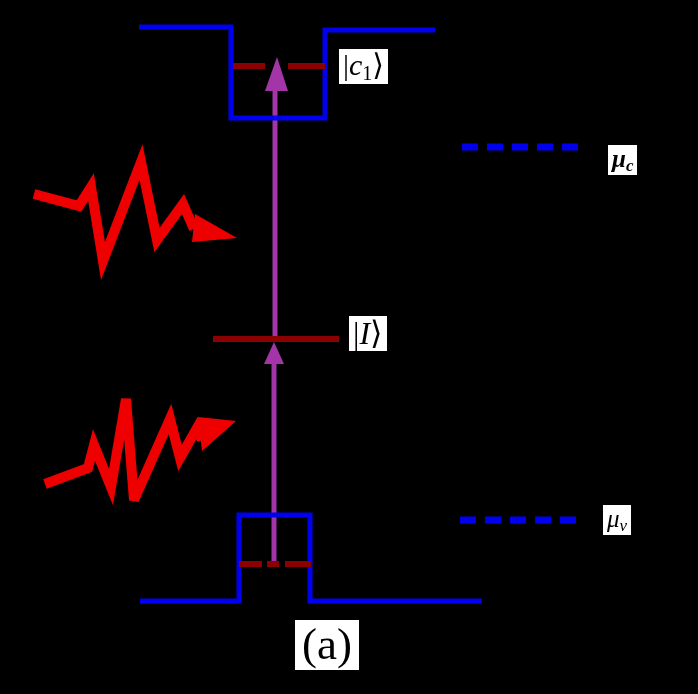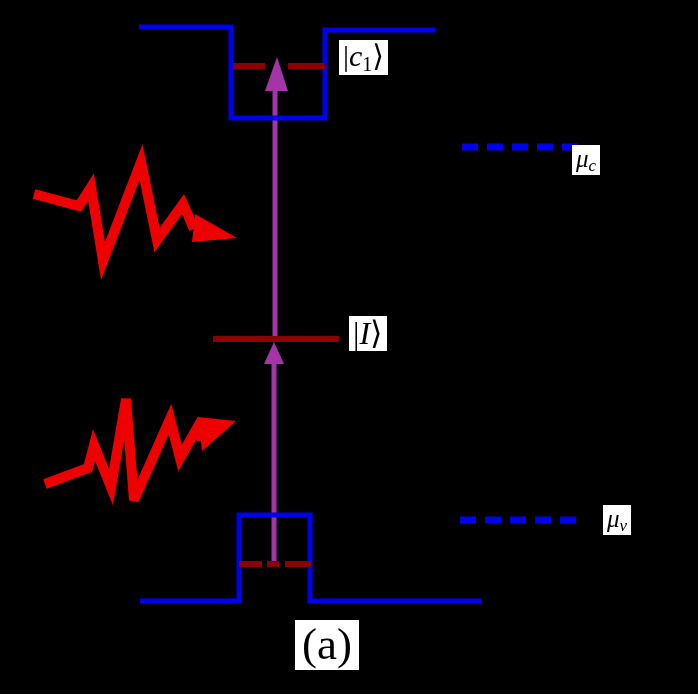--- a/index.html
+++ b/index.html
@@ -23,24 +23,24 @@
   .label{
     position:absolute;
     background:var(--label-bg,#fff);
     color:var(--label-fg,#000);
     line-height:1.02;
     white-space:nowrap;
     padding:1px 4px;
   }
   .label .it{font-style:italic;}
   .label .sub{font-style:italic;}
-  .lbl-c1{left:339px;top:40px;font-size:30px;}
+  .lbl-c1{left:339px;top:49px;font-size:30px;}
   .lbl-c1 .sub{font-size:20px;vertical-align:-5px;}
   .lbl-I{left:349px;top:316px;font-size:32px;}
-  .lbl-mu-c{left:572px;top:145px;font-size:25px;}
+  .lbl-mu-c{left:608px;top:145px;font-size:25px;font-weight:bold;}
   .lbl-mu-c .sub{font-size:17px;vertical-align:-4px;}
   .lbl-mu-v{left:575px;top:505px;font-size:25px;margin-left:28px;}
   .lbl-mu-v .sub{font-size:17px;vertical-align:-4px;}
   .lbl-caption{left:295px;top:620px;font-size:45px;padding:2px 7px;}
   .ket{font-style:normal;}
 </style>
 </head>
 <body>
 
 <div class="stage">

